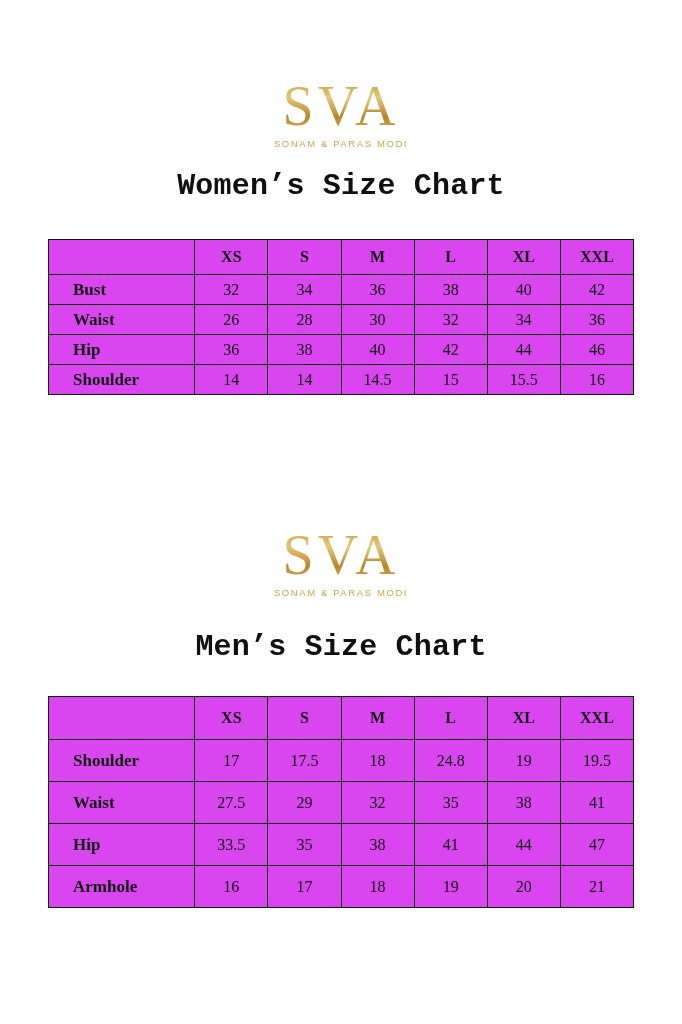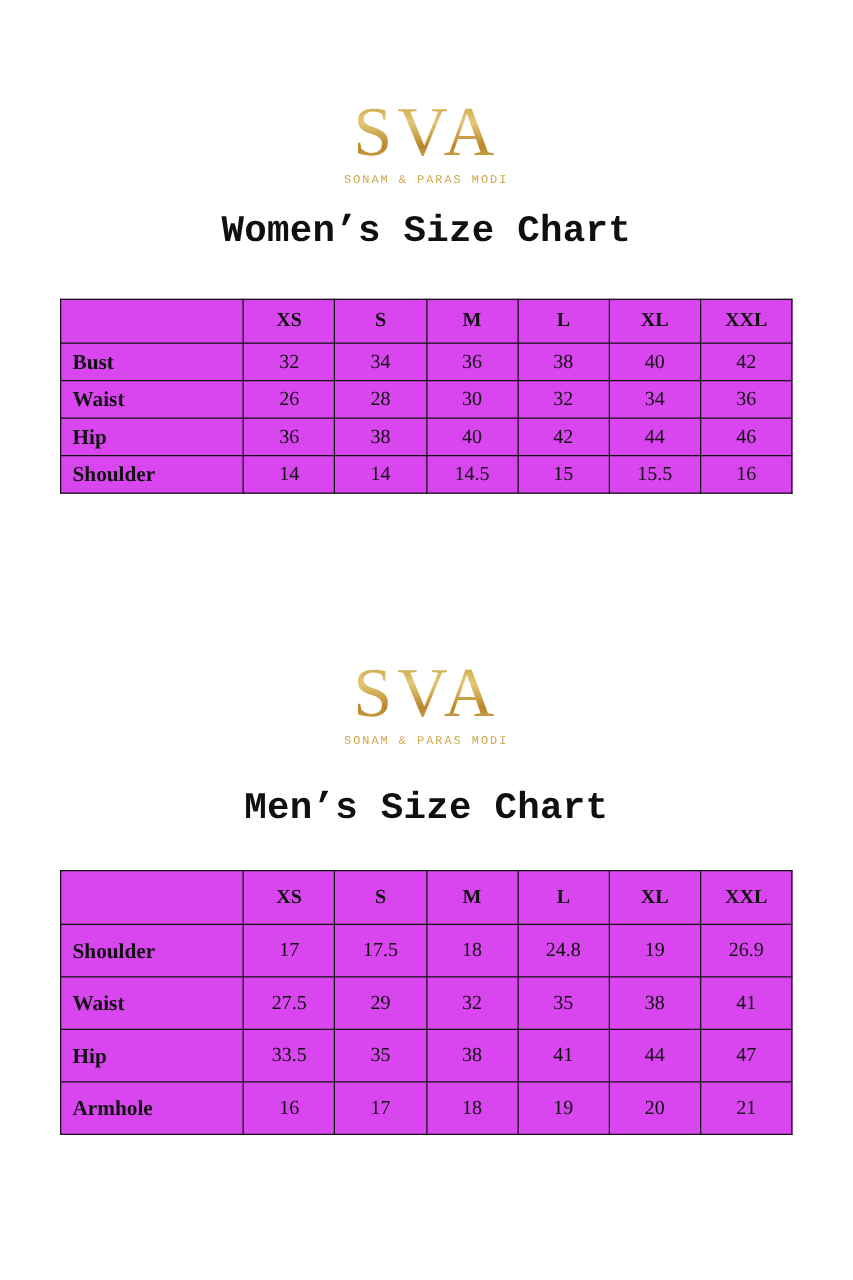--- a/index.html
+++ b/index.html
@@ -33,21 +33,21 @@
     font-weight: 400;
     background: linear-gradient(180deg, #c79a36 0%, #e3c878 35%, #b8862a 70%, #d9b55f 100%);
     -webkit-background-clip: text;
     background-clip: text;
     color: transparent;
     -webkit-text-fill-color: transparent;
     display: inline-block;
   }
   .brand-sub {
     margin-top: 4px;
-    font-family: Liberation Mono, monospace;
+    font-family: Liberation Sans, sans-serif;
     font-size: 9.5px;
     letter-spacing: 1.6px;
     color: #cfa64a;
     text-transform: uppercase;
   }
 
   
   .section-title {
     text-align: center;
     font-family: Liberation Mono, monospace;
@@ -76,21 +76,21 @@
     color: #111;
   }
   table.size-table thead th {
     font-weight: bold;
     font-size: 16px;
   }
   table.size-table tbody th {
     text-align: left;
     font-weight: bold;
     font-size: 17px;
-    padding-left: 9px;
+    padding-left: 24px;
   }
   table.size-table tbody td {
     font-size: 16px;
     font-weight: 400;
   }
   table.size-table col.rowhead { width: 25%; }
 
   
   #women-table thead th { height: 32px; }
   #women-table tbody th,
@@ -218,21 +218,21 @@
             </tr>
           </thead>
         <tbody>
             <tr>
               <th>Shoulder</th>
               <td>17</td>
               <td>17.5</td>
               <td>18</td>
               <td>24.8</td>
               <td>19</td>
-              <td>26.9</td>
+              <td>19.5</td>
             </tr>
             <tr>
               <th>Waist</th>
               <td>27.5</td>
               <td>29</td>
               <td>32</td>
               <td>35</td>
               <td>38</td>
               <td>41</td>
             </tr>

